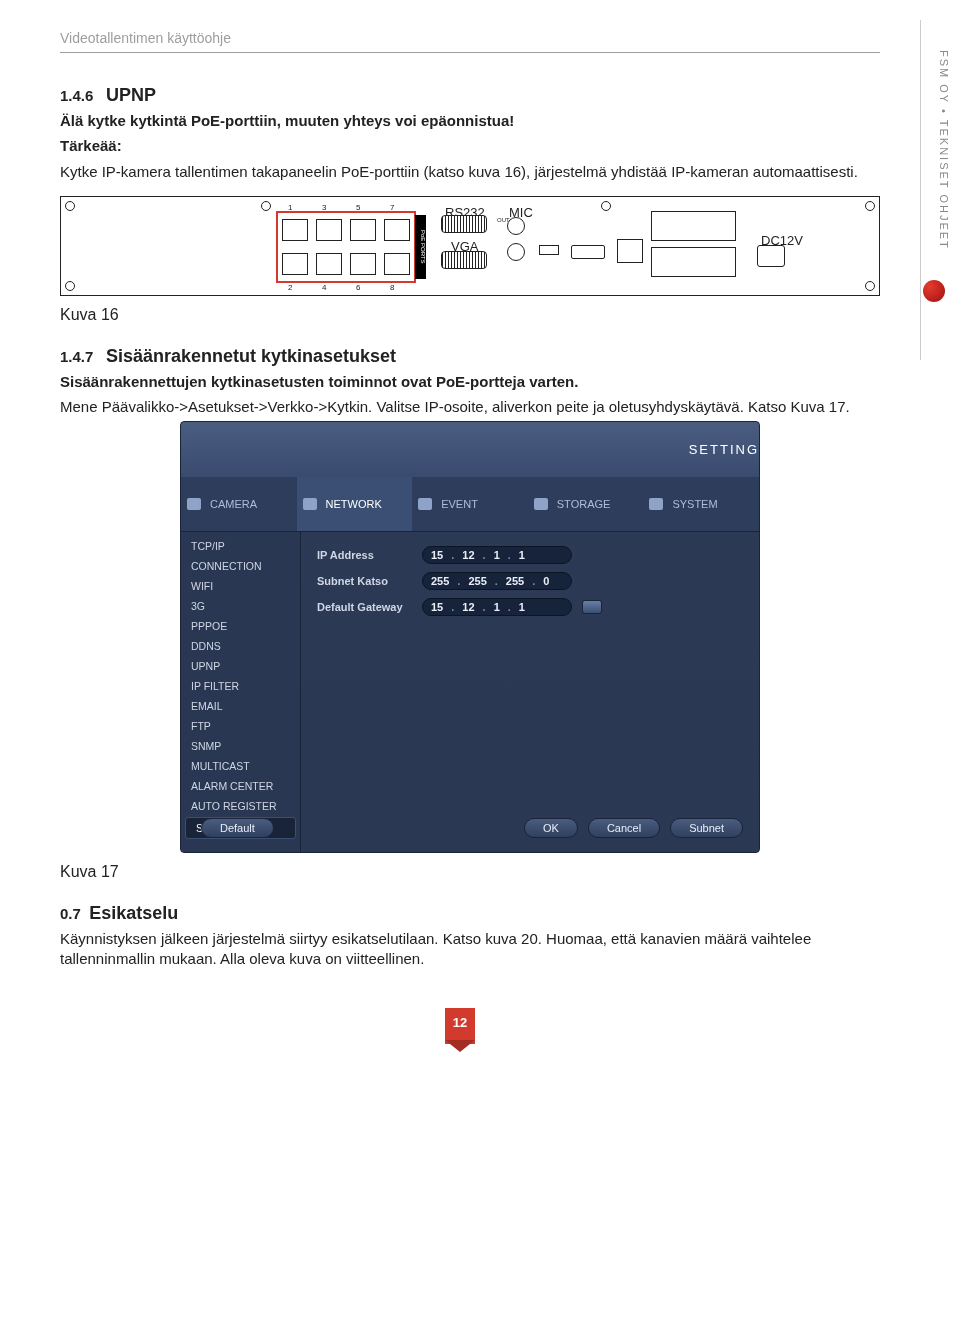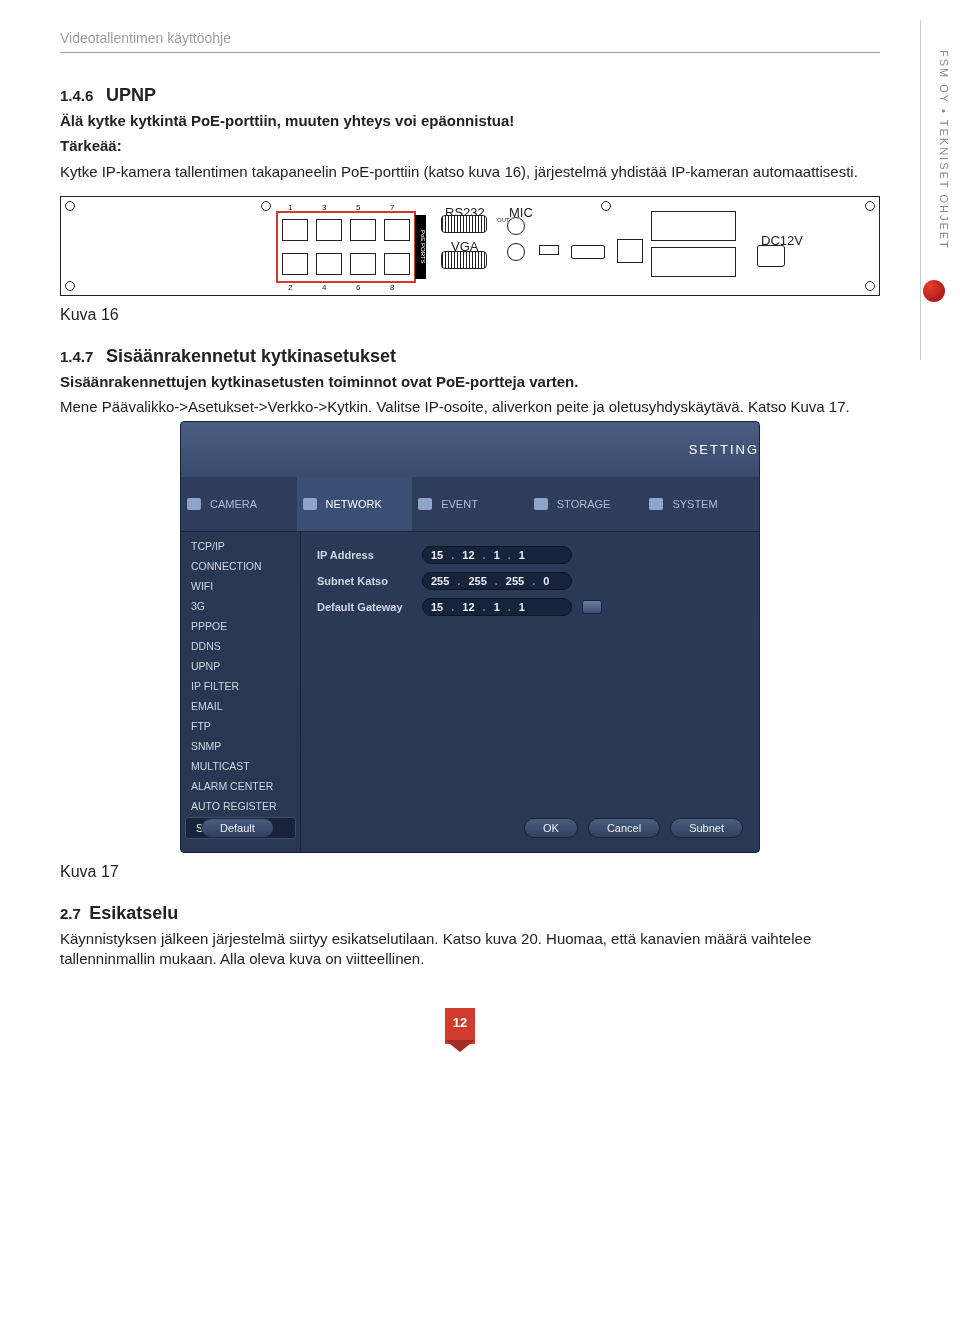--- a/index.html
+++ b/index.html
@@ -422,19 +422,19 @@
       <div class="spacer"></div>
       <div class="btn">OK</div>
       <div class="btn">Cancel</div>
       <div class="btn">Subnet</div>
     </div>
   </div>
 
   <div class="caption">Kuva 17</div>
 
   <p style="margin-top:20px">
-    <span class="sec-num">2.7</span>&nbsp;
+    <span class="sec-num">0.7</span>&nbsp;
     <span class="sec-title">Esikatselu</span>
   </p>
   <p>Käynnistyksen jälkeen järjestelmä siirtyy esikatselutilaan. Katso kuva 20. Huomaa, että kanavien määrä vaihtelee tallenninmallin mukaan. Alla oleva kuva on viitteellinen.</p>
 
   <div class="page-num-badge">12</div>
 </div>
 
 </body></html>

